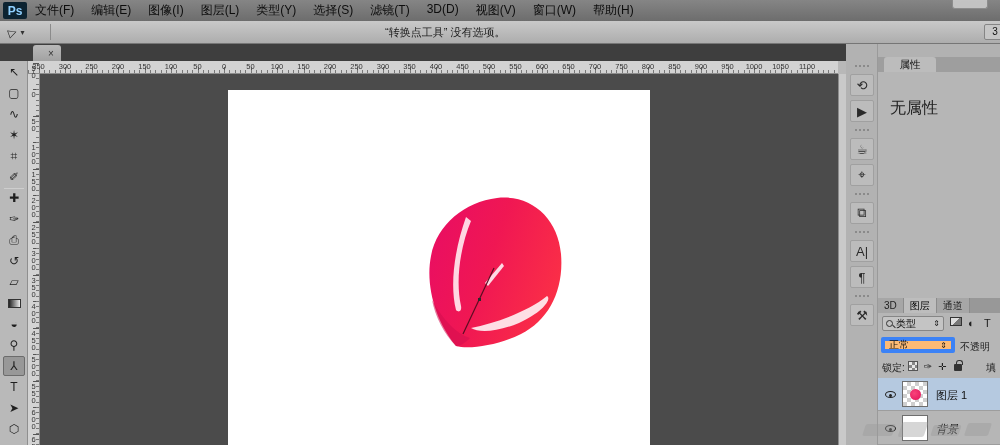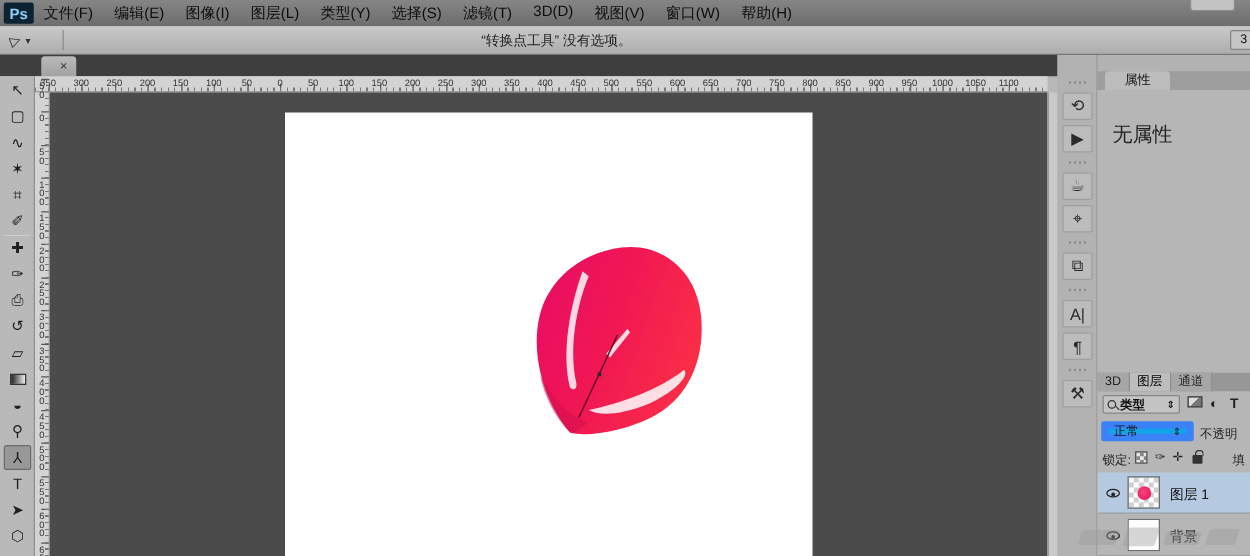--- a/index.html
+++ b/index.html
@@ -77,31 +77,31 @@
     border-radius:3px 3px 0 0; font-size:10.5px; text-align:center; line-height:15px; color:#111; }
   #props-body { left:32px; top:28px; width:122px; height:226px; background:#b6b6b6; }
   #props-empty { left:12px; top:14px; font-size:16px; color:#222;margin-top:12px; }
 
   
   #layers-panel { left:32px; top:254px; width:122px; height:147px; background:#b6b6b6; overflow:hidden; }
   #layers-tabs { left:0; top:0; width:122px; height:15px; background:#989898; display:flex; }
   .ltab { height:15px; padding:0 6px; font-size:10px; line-height:15px; color:#222; background:#a6a6a6;
     border-right:1px solid #8c8c8c; }
   .ltab.active { background:#bdbdbd; color:#000; }
-  #filter-row { left:0; top:15px; width:122px; height:22px;font-weight:bold; }
+  #filter-row { left:0; top:15px; width:122px; height:22px; }
   #kind-combo { left:4px; top:3px; width:62px; height:15px; background:#c4c4c4; border:1px solid #868686;
     border-radius:2px; display:flex; align-items:center; font-size:10px; color:#111; padding:0 3px; }
   #kind-combo .upd { margin-left:auto; font-size:8px; }
   .mag { width:7px; height:7px; border:1px solid #333; border-radius:50%; position:relative; margin-right:3px; }
   .mag::after { content:""; position:absolute; left:5px; top:5px; width:4px; height:1px;
     background:#333; transform:rotate(45deg); }
   .f-icon { position:absolute; top:4px; font-size:11px; color:#222; }
   .f-pix { width:12px; height:9px; border:1px solid #333; background:linear-gradient(135deg,#ddd 50%,#777 50%); }
   #blend-row { left:0; top:37px; width:122px; height:22px; }
-  #blend-combo { left:3px; top:2px; width:74px; height:16px; background:#0ea5e9; border:6px solid #3b82f6;
+  #blend-combo { left:3px; top:2px; width:74px; height:16px; background:#fdba74; border:4px solid #3b82f6;
     border-radius:2px; display:flex; align-items:center; font-size:10px; color:#111; padding:0 4px; }
   #blend-combo .upd { margin-left:auto; font-size:8px; }
   #opacity-label { left:82px; top:5px; font-size:10px; color:#222; white-space:nowrap; }
   #lock-row { left:0; top:59px; width:122px; height:20px;text-align:center; }
   #lock-label { left:4px; top:4px; font-size:10px; color:#222; }
   .lk { position:absolute; top:4px; font-size:10px; color:#222; }
   .lk-checker { width:10px; height:10px;
     background:repeating-conic-gradient(#888 0 25%, #e8e8e8 0 50%) 0 0/6px 6px; border:1px solid #555;}
   .lk-lock { width:8px; height:7px; background:#333; border-radius:1px; }
   .lk-lock::before { content:""; position:absolute; left:1.5px; top:-4px; width:5px; height:4px;
@@ -111,21 +111,21 @@
   .eye { position:absolute; left:7px; top:13px; width:11px; height:7px; border:1px solid #222;
     border-radius:50%; }
   .eye::after { content:""; position:absolute; left:3px; top:1.5px; width:3px; height:3px;
     background:#222; border-radius:50%; }
   .thumb { position:absolute; left:24px; top:3px; width:26px; height:26px; border:1px solid #6e6e6e;
     background:#fff; }
   .thumb.checker { background:repeating-conic-gradient(#cfcfcf 0 25%, #ffffff 0 50%) 0 0/8px 8px; }
   .thumb .blob { position:absolute; left:7px; top:7px; width:11px; height:11px; border-radius:50%;
     background:radial-gradient(circle at 40% 40%, #f8437a, #e21059); }
   .layer-name { position:absolute; left:58px; top:10px; font-size:11px; color:#101010; }
-  .layer-name.italic { }
+  .layer-name.italic { font-style:italic; }
 
   #watermark { left:862px; top:420px; width:132px; height:22px; opacity:.4; pointer-events:none; }
   #watermark .wbar { position:absolute; background:#9a9a9a; transform:skewX(-18deg); border-radius:2px; }
 </style>
 </head>
 <body>
 
 <div id="menubar" class="abs">
   <div id="ps-logo">Ps</div>
   <div id="menu-items" style="display:flex;">

